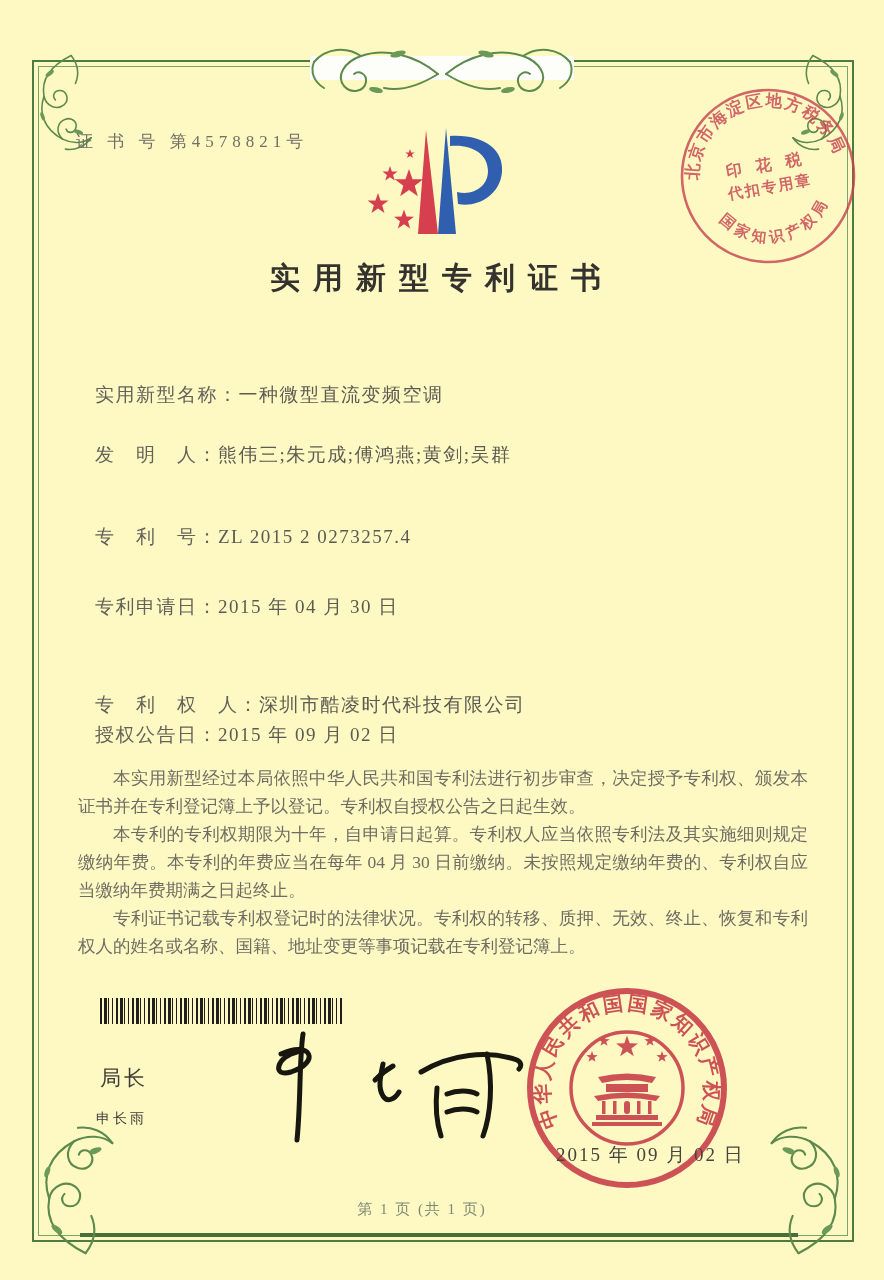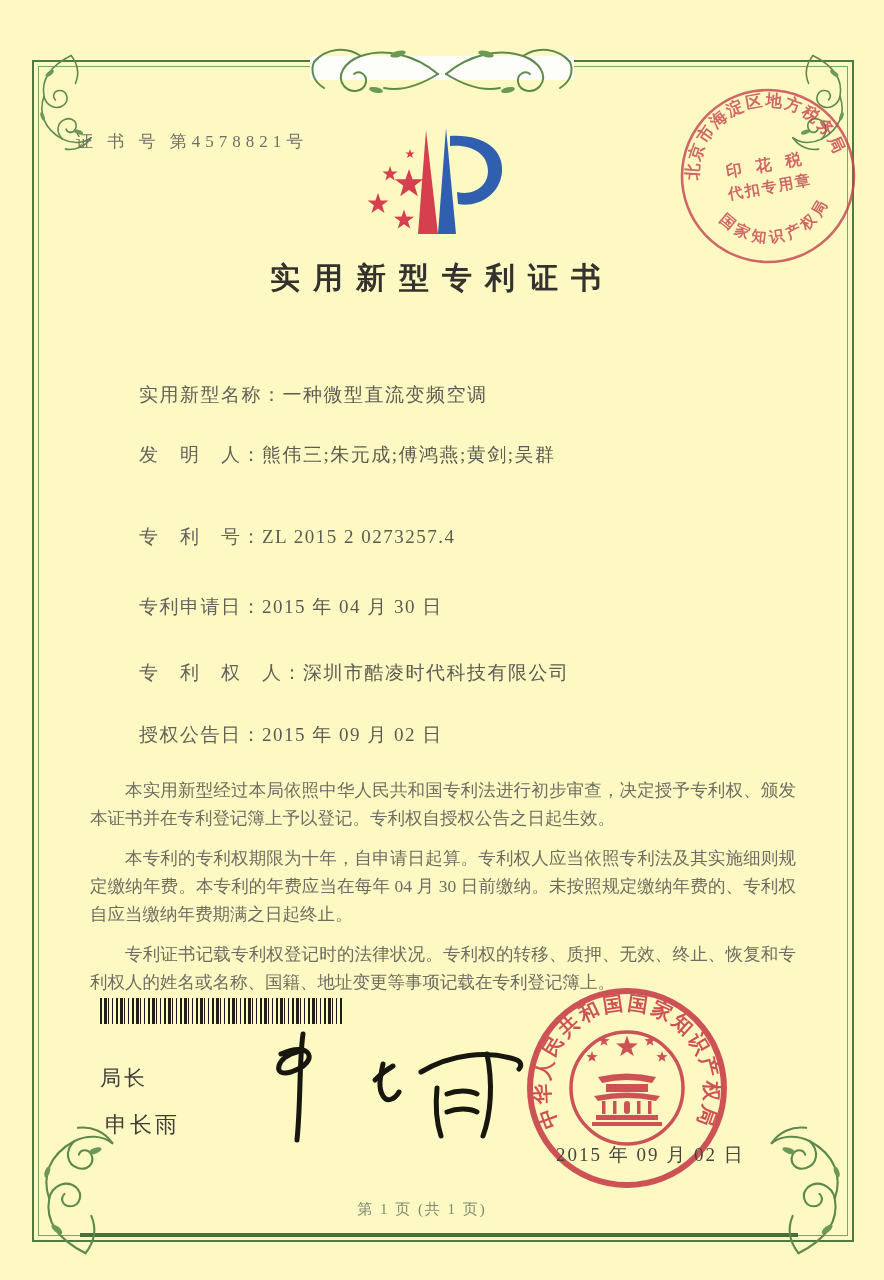--- a/index.html
+++ b/index.html
@@ -20,35 +20,35 @@
   .topcenter-patch{position:absolute;left:310px;top:56px;width:264px;height:24px;background:#fdfdf9;}
   
   .cert-number{position:absolute;left:76px;top:130px;font-size:17px;letter-spacing:5px;
     color:#716f66;white-space:nowrap;}
   .logo{position:absolute;left:346px;top:116px;width:170px;height:130px;}
   .title{position:absolute;left:0;right:0;top:258px;text-align:center;
     font-size:30px;font-weight:700;letter-spacing:13px;color:#34322e;}
   
   .field{position:absolute;left:95px;font-size:19px;color:#5f5e55;letter-spacing:1.5px;
     white-space:nowrap;}
-  .field .lbl{color:#63625a;margin-left:44px;}
+  .field .lbl{color:#63625a;}
   .field .val{color:#5c5b52;margin-top:32px;}
   
   .body-text{position:absolute;left:78px;top:764px;width:730px;
     font-size:17.5px;line-height:28px;color:#6e6d63;text-align:justify;}
-  .body-text p{margin:12px;text-indent:2em;}
+  .body-text p{margin:0;text-indent:2em;}
   
   .barcode{position:absolute;left:100px;top:998px;width:242px;height:26px;
     background:repeating-linear-gradient(90deg,
       #1e1e1c 0,#1e1e1c 2px,transparent 2px,transparent 4px,
       #1e1e1c 4px,#1e1e1c 7px,transparent 7px,transparent 8px,
       #1e1e1c 8px,#1e1e1c 9px,transparent 9px,transparent 12px,
       #1e1e1c 12px,#1e1e1c 13px,transparent 13px,transparent 16px);}
   .director-title{position:absolute;left:100px;top:1064px;font-size:21px;color:#3e3d37;letter-spacing:3px;}
-  .director-name{position:absolute;left:105px;top:1110px;font-size:22px;color:#3e3d37;letter-spacing:3px;}
+  .director-name{position:absolute;left:96px;top:1110px;font-size:14px;color:#3e3d37;letter-spacing:3px;}
   .signature{position:absolute;left:225px;top:1028px;width:300px;height:118px;}
   .office-seal{position:absolute;left:522px;top:983px;width:210px;height:210px;opacity:.88;}
   .issue-date{position:absolute;left:556px;top:1142px;font-size:19px;color:#46443d;
     letter-spacing:2px;z-index:5;white-space:nowrap;}
   .tax-seal{position:absolute;left:676px;top:84px;width:184px;height:184px;
     opacity:.8;transform:rotate(-10deg);}
   .page-footer{position:absolute;left:0;right:40px;top:1200px;text-align:center;
     font-size:15px;color:#7d8a74;letter-spacing:2px;}
 </style>
 </head>
@@ -172,21 +172,21 @@
   </div>
   <div class="field" style="top:442px">
     <span class="lbl">发　明　人：</span><span class="val">熊伟三;朱元成;傅鸿燕;黄剑;吴群</span>
   </div>
   <div class="field" style="top:524px">
     <span class="lbl">专　利　号：</span><span class="val">ZL 2015 2 0273257.4</span>
   </div>
   <div class="field" style="top:594px">
     <span class="lbl">专利申请日：</span><span class="val">2015 年 04 月 30 日</span>
   </div>
-  <div class="field" style="top:660px">
+  <div class="field" style="top:692px">
     <span class="lbl">专　利　权　人：</span><span class="val">深圳市酷凌时代科技有限公司</span>
   </div>
   <div class="field" style="top:722px">
     <span class="lbl">授权公告日：</span><span class="val">2015 年 09 月 02 日</span>
   </div>
 
   <div class="body-text">
     <p>本实用新型经过本局依照中华人民共和国专利法进行初步审查，决定授予专利权、颁发本证书并在专利登记簿上予以登记。专利权自授权公告之日起生效。</p>
     <p>本专利的专利权期限为十年，自申请日起算。专利权人应当依照专利法及其实施细则规定缴纳年费。本专利的年费应当在每年 04 月 30 日前缴纳。未按照规定缴纳年费的、专利权自应当缴纳年费期满之日起终止。</p>
     <p>专利证书记载专利权登记时的法律状况。专利权的转移、质押、无效、终止、恢复和专利权人的姓名或名称、国籍、地址变更等事项记载在专利登记簿上。</p>

